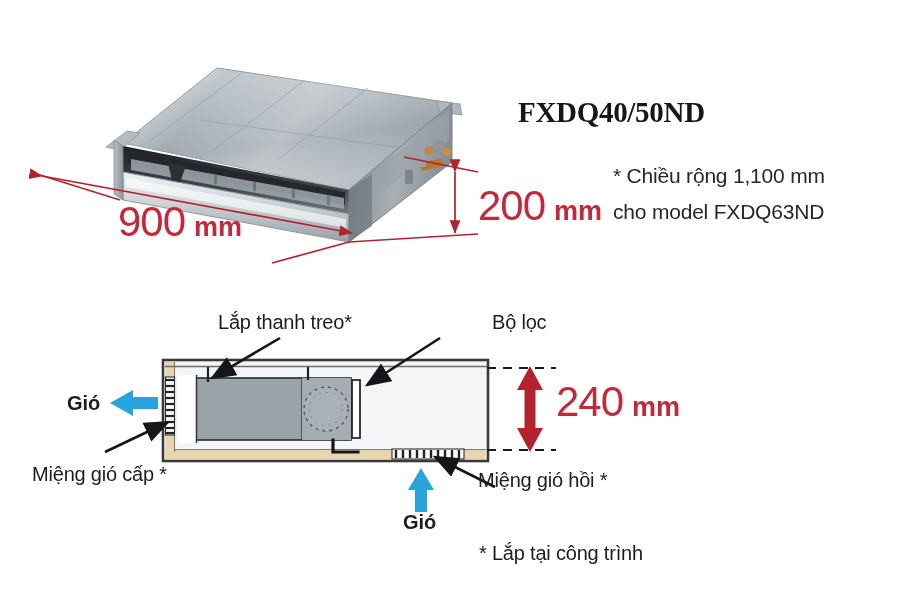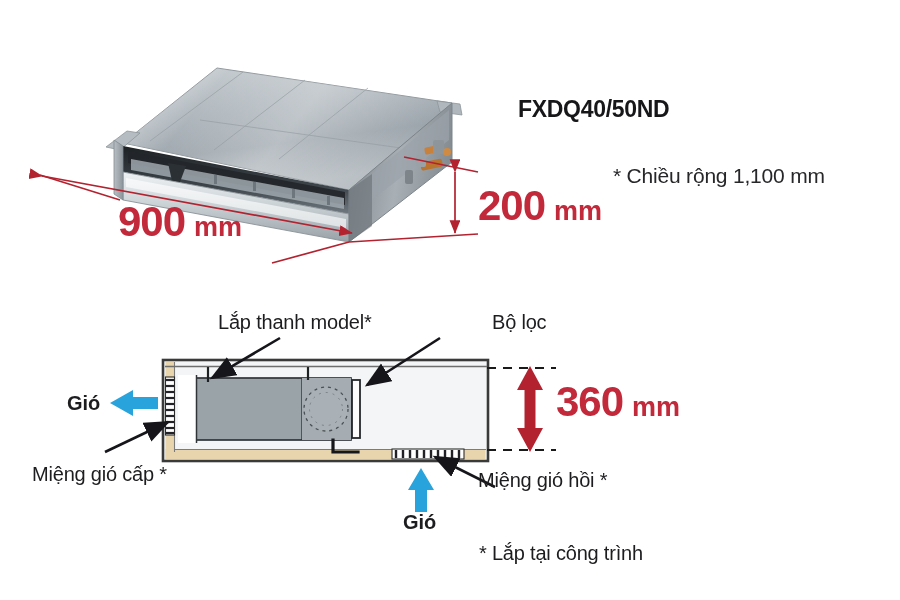--- a/index.html
+++ b/index.html
@@ -9,26 +9,26 @@
     font-family:"Liberation Sans", sans-serif;
     overflow:hidden;
     position:relative;
   }
   #stage{position:absolute;left:0;top:0;width:900px;height:600px;}
   svg.layer{position:absolute;left:0;top:0;width:900px;height:600px;overflow:visible;}
 
   .txt{position:absolute;white-space:nowrap;color:#1f1f1f;}
 
   .model-title{
-    font-size:23px;font-weight:bold;letter-spacing:-0.3px;color:#17171a;
+    font-size:29px;font-weight:bold;letter-spacing:-0.3px;color:#17171a;font-family:Liberation Serif, serif;
   }
   .note-line{font-size:21px;color:#27272a;letter-spacing:-0.2px;}
 
   .dim-big{
-    font-size:42px;font-weight:bold;color:#C2293A;letter-spacing:-1px;
+    font-size:42px;font-weight:normal;color:#C2293A;letter-spacing:-1px;
   }
   .dim-unit{
     font-size:27px;font-weight:bold;color:#C2293A;letter-spacing:0px;
   }
   .dim-wrap{position:absolute;display:flex;align-items:baseline;gap:9px;}
 
   .lbl{font-size:20px;color:#1d1d20;letter-spacing:-0.2px;}
   .lbl-air{font-size:20px;color:#1d1d20;font-weight:bold;}
   .foot{font-size:20px;color:#1d1d20;letter-spacing:-0.2px;}
 </style>
@@ -159,20 +159,21 @@
   </div>
 
   <div class="dim-wrap" style="left:478px;top:182px;">
     <span class="dim-big">200</span>
     <span class="dim-unit">mm</span>
   </div>
 
   <div class="txt model-title" style="left:518px;top:96px;">FXDQ40/50ND</div>
 
   <div class="txt note-line" style="left:613px;top:164px;">* Chiều rộng 1,100 mm</div>
+  <div class="txt note-line" style="left:613px;top:200px;">cho model FXDQ63ND</div>
 
   <svg class="layer" viewBox="0 0 900 600">
     <defs>
       <marker id="arrBlack" markerWidth="12" markerHeight="12" refX="9" refY="4" orient="auto" markerUnits="strokeWidth">
         <path d="M0,0 L10,4 L0,8 z" fill="#15151a"></path>
       </marker>
       <marker id="arrRedUp" markerWidth="6" markerHeight="6" refX="5" refY="3" orient="auto" markerUnits="strokeWidth">
         <path d="M0,0 L5,3 L0,6 z" fill="#B3222F"></path>
       </marker>
     </defs>
@@ -258,32 +259,32 @@
       <line x1="487" y1="450" x2="556" y2="450" stroke="#1a1a1a" stroke-width="2" stroke-dasharray="9 7"></line>
 
       <g fill="#B3222F">
         <rect x="524.5" y="378" width="11" height="62"></rect>
         <polygon points="530,366 543,390 517,390"></polygon>
         <polygon points="530,452 543,428 517,428"></polygon>
       </g>
     </g>
   </svg>
 
-  <div class="txt lbl" style="left:218px;top:311px;">Lắp thanh model*</div>
+  <div class="txt lbl" style="left:218px;top:311px;">Lắp thanh treo*</div>
 
   <div class="txt lbl" style="left:444px;top:311px;margin-left:48px;">Bộ lọc</div>
 
   <div class="txt lbl" style="left:32px;top:463px;">Miệng gió cấp *</div>
 
   <div class="txt lbl" style="left:478px;top:469px;">Miệng gió hồi *</div>
 
   <div class="txt lbl-air" style="left:67px;top:392px;">Gió</div>
 
   <div class="txt lbl-air" style="left:403px;top:511px;">Gió</div>
 
   <div class="txt foot" style="left:479px;top:536px;margin-top:6px;">* Lắp tại công trình</div>
 
   <div class="dim-wrap" style="left:556px;top:378px;">
-    <span class="dim-big">360</span>
+    <span class="dim-big">240</span>
     <span class="dim-unit">mm</span>
   </div>
 
 </div>
 
 </body></html>

